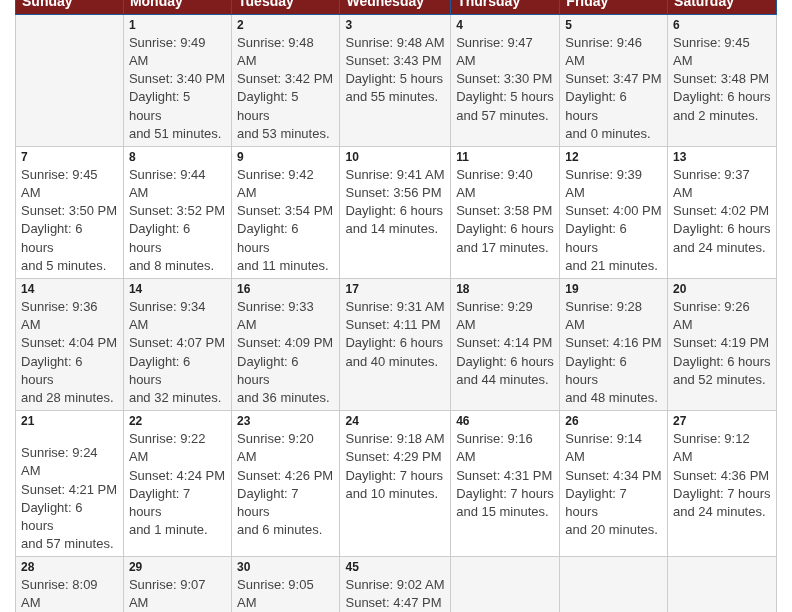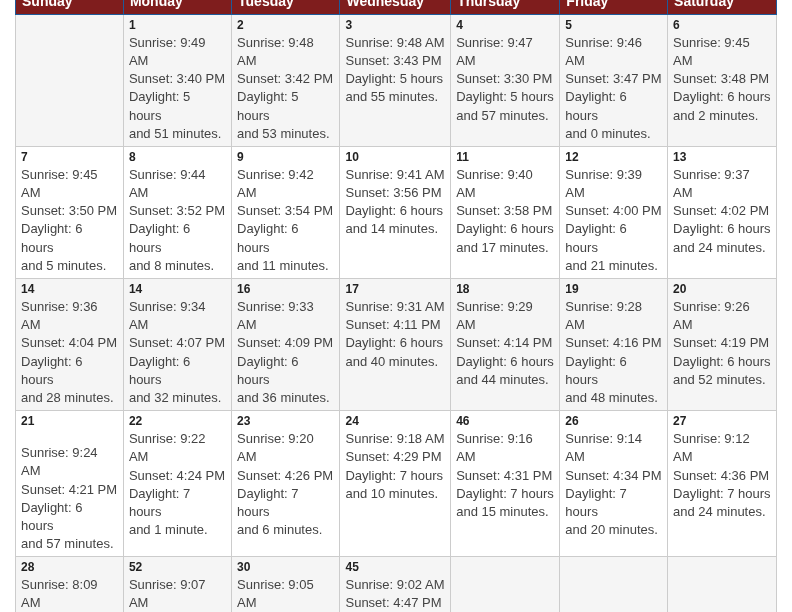--- a/index.html
+++ b/index.html
@@ -331,21 +331,21 @@
         </tr>
         <tr>
           <td>
             <span class="day-number">28</span>
             <div class="day-detail" style="white-space: pre-line;">Sunrise: 8:09 AM
 Sunset: 4:39 PM
 Daylight: 7 hours
 and 29 minutes.</div>
           </td>
           <td>
-            <span class="day-number">52</span>
+            <span class="day-number">29</span>
             <div class="day-detail" style="white-space: pre-line;">Sunrise: 9:07 AM
 Sunset: 4:42 PM
 Daylight: 7 hours
 and 34 minutes.</div>
           </td>
           <td>
             <span class="day-number">30</span>
             <div class="day-detail" style="white-space: pre-line;">Sunrise: 9:05 AM
 Sunset: 4:44 PM
 Daylight: 7 hours

